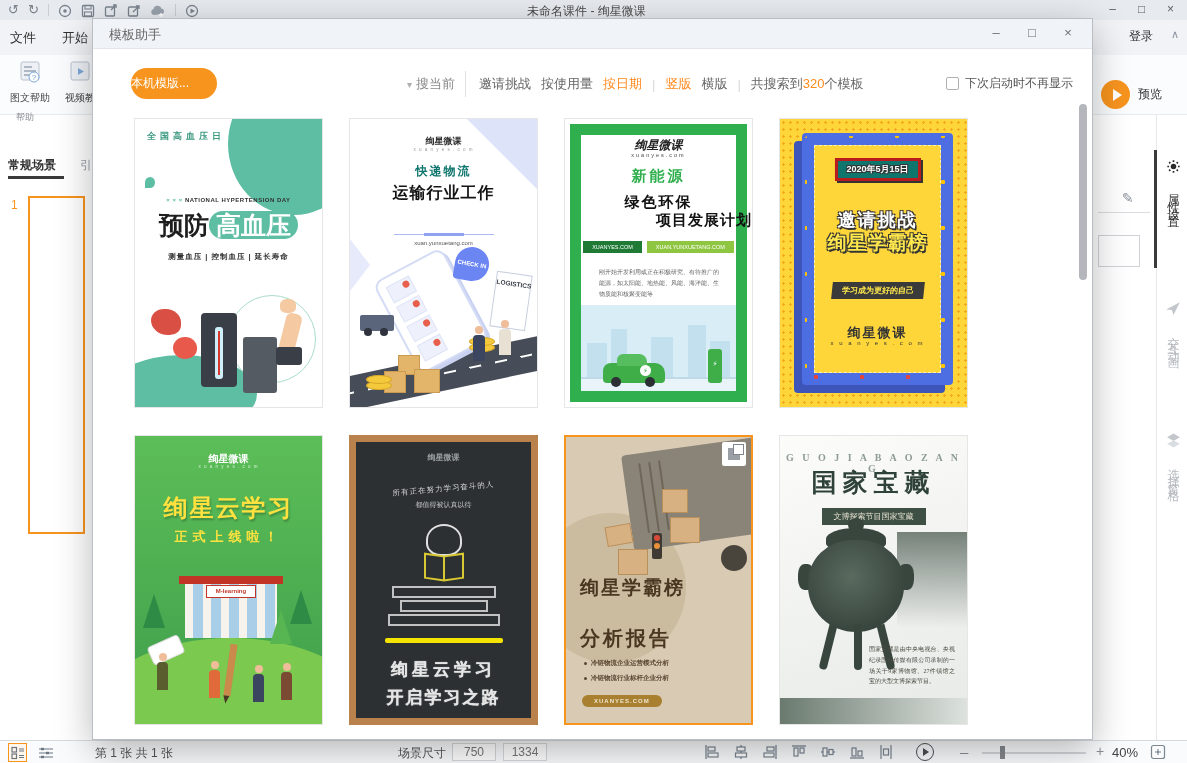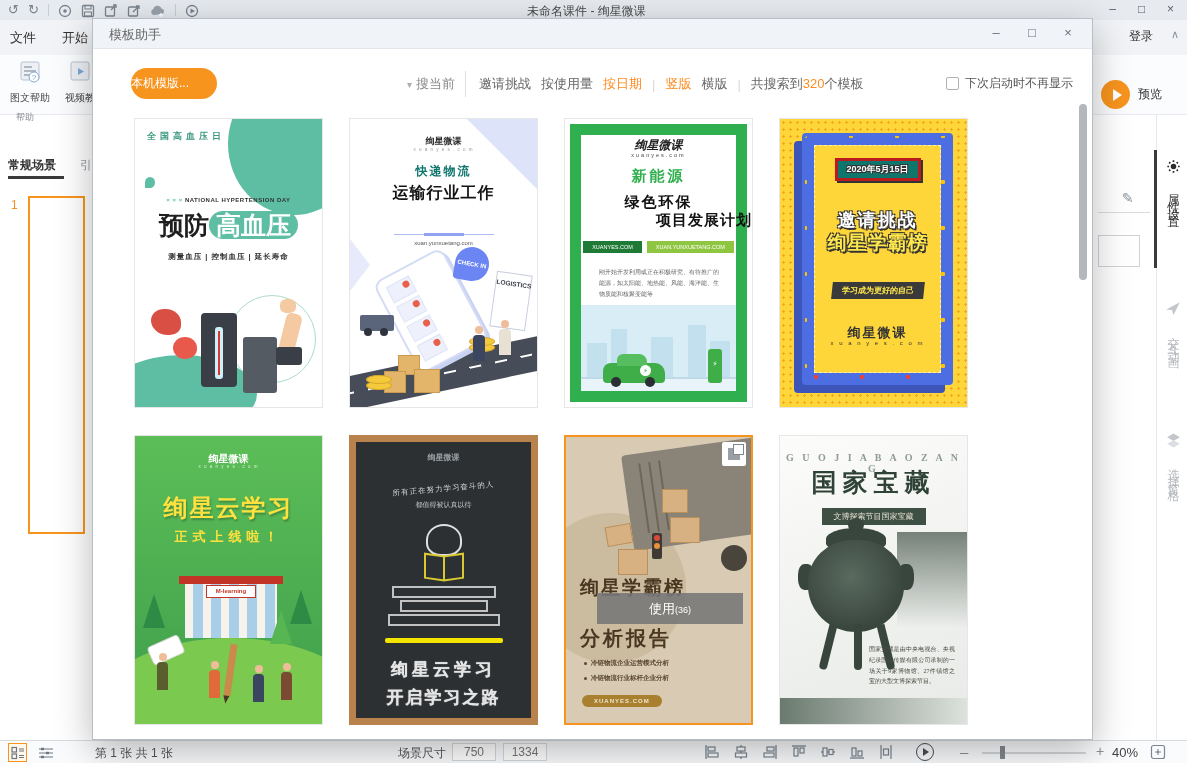--- a/index.html
+++ b/index.html
@@ -660,21 +660,20 @@
         </div>
     </div>
     <div class="c7-t1">绚星学霸榜</div>
     <div class="c7-t2">分析报告</div>
     <div class="c7-b" style="top:222px;">冷链物流企业运营模式分析</div>
     <div class="c7-b" style="top:237px;">冷链物流行业标杆企业分析</div>
     <div class="c7-chip">XUANYES.COM</div>
     <div class="c7-cornerbtn">
         <i></i>
       </div>
-    <div class="hv-btn" style="top:156px;"><span>使用</span><small>(36)</small></div>
   </div>
 
   <div class="card r2 k4 c8">
     <div class="c8-band"></div>
     <div class="c8-en">G U O J I A B A O Z A N G</div>
     <div class="c8-title">国家宝藏</div>
     <div class="c8-chip">文博探索节目国家宝藏</div>
     <div>
       <div class="c8-knob"></div>
       <div class="c8-lid"></div>

